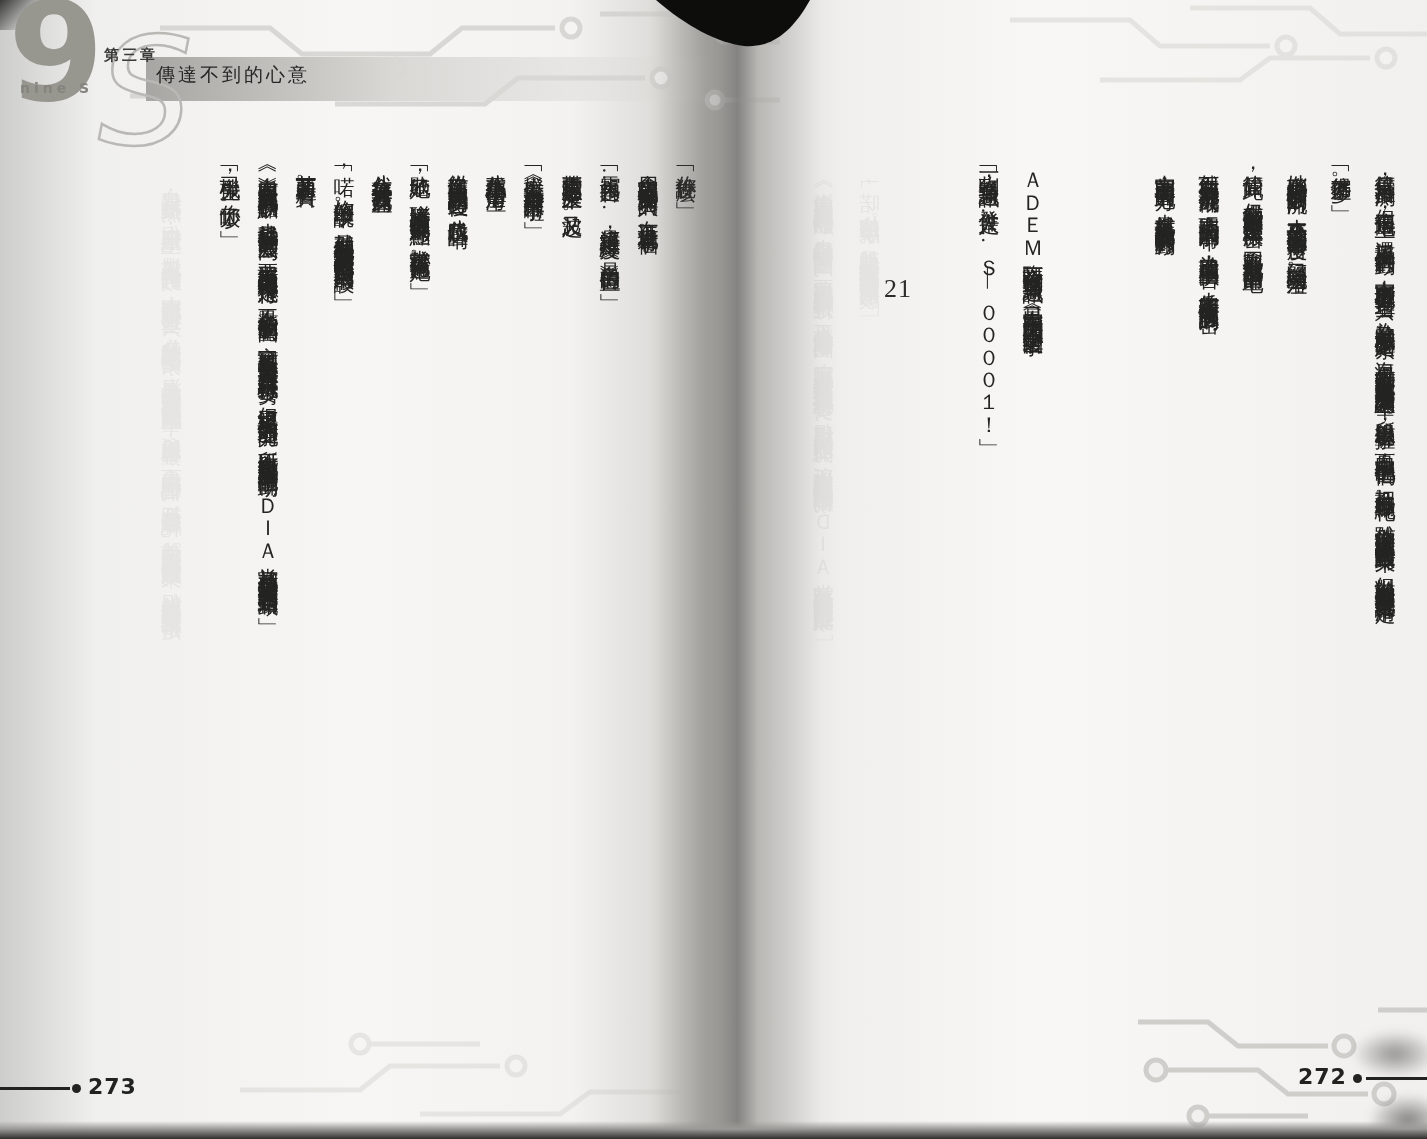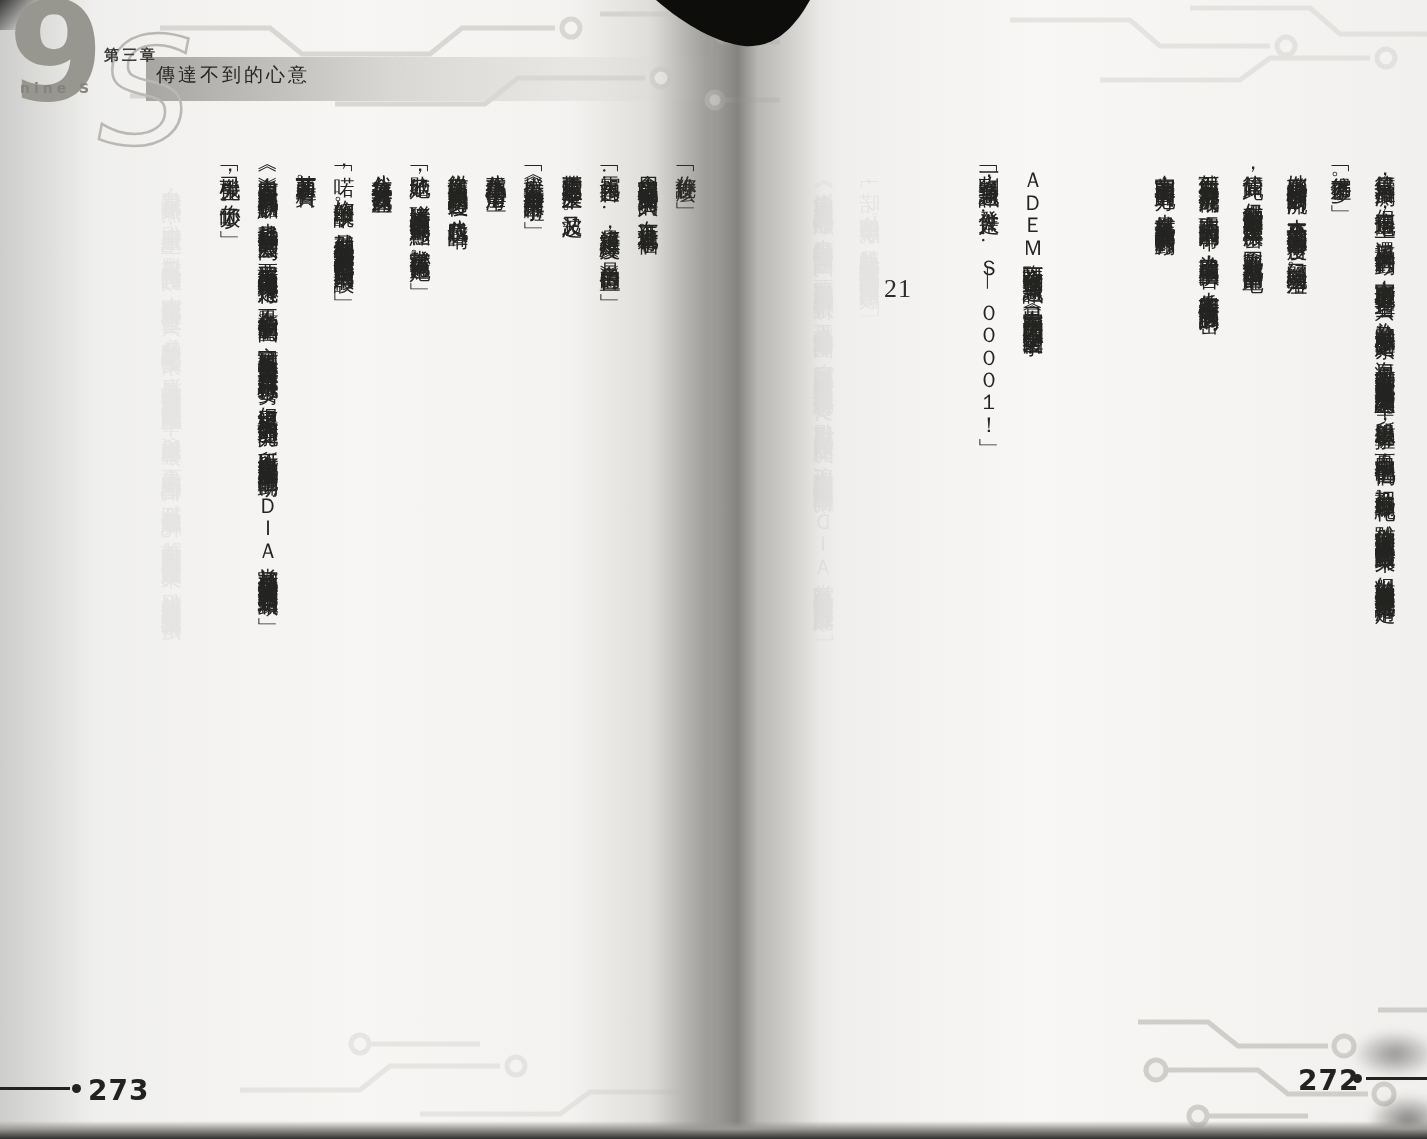--- a/index.html
+++ b/index.html
@@ -90,21 +90,21 @@
   .ghost-l{top:140px;left:150px;width:520px;height:930px;line-height:42px;}
   
   .rule{position:absolute;height:3px;background:#222220;}
   .rule-left{left:0;top:1087px;width:70px;}
   .rule-right{left:1366px;top:1077px;width:61px;}
   .dot{position:absolute;width:9px;height:9px;border-radius:50%;background:#222220;}
   .dot-left{left:72px;top:1084px;}
   .dot-right{left:1353px;top:1074px;}
   .pagenum{
     position:absolute;font-family:"DejaVu Sans","Liberation Sans",sans-serif;
-    font-size:28px;font-weight:bold;color:#222220;letter-spacing:1px;
+    font-size:22px;font-weight:bold;color:#222220;letter-spacing:1px;
   }
   .pagenum-left{left:88px;top:1074px;}
   .pagenum-right{left:1298px;top:1064px;}
 </style>
 </head>
 <body>
 
 <div class="stage">
 
   <div class="page-left"></div>

